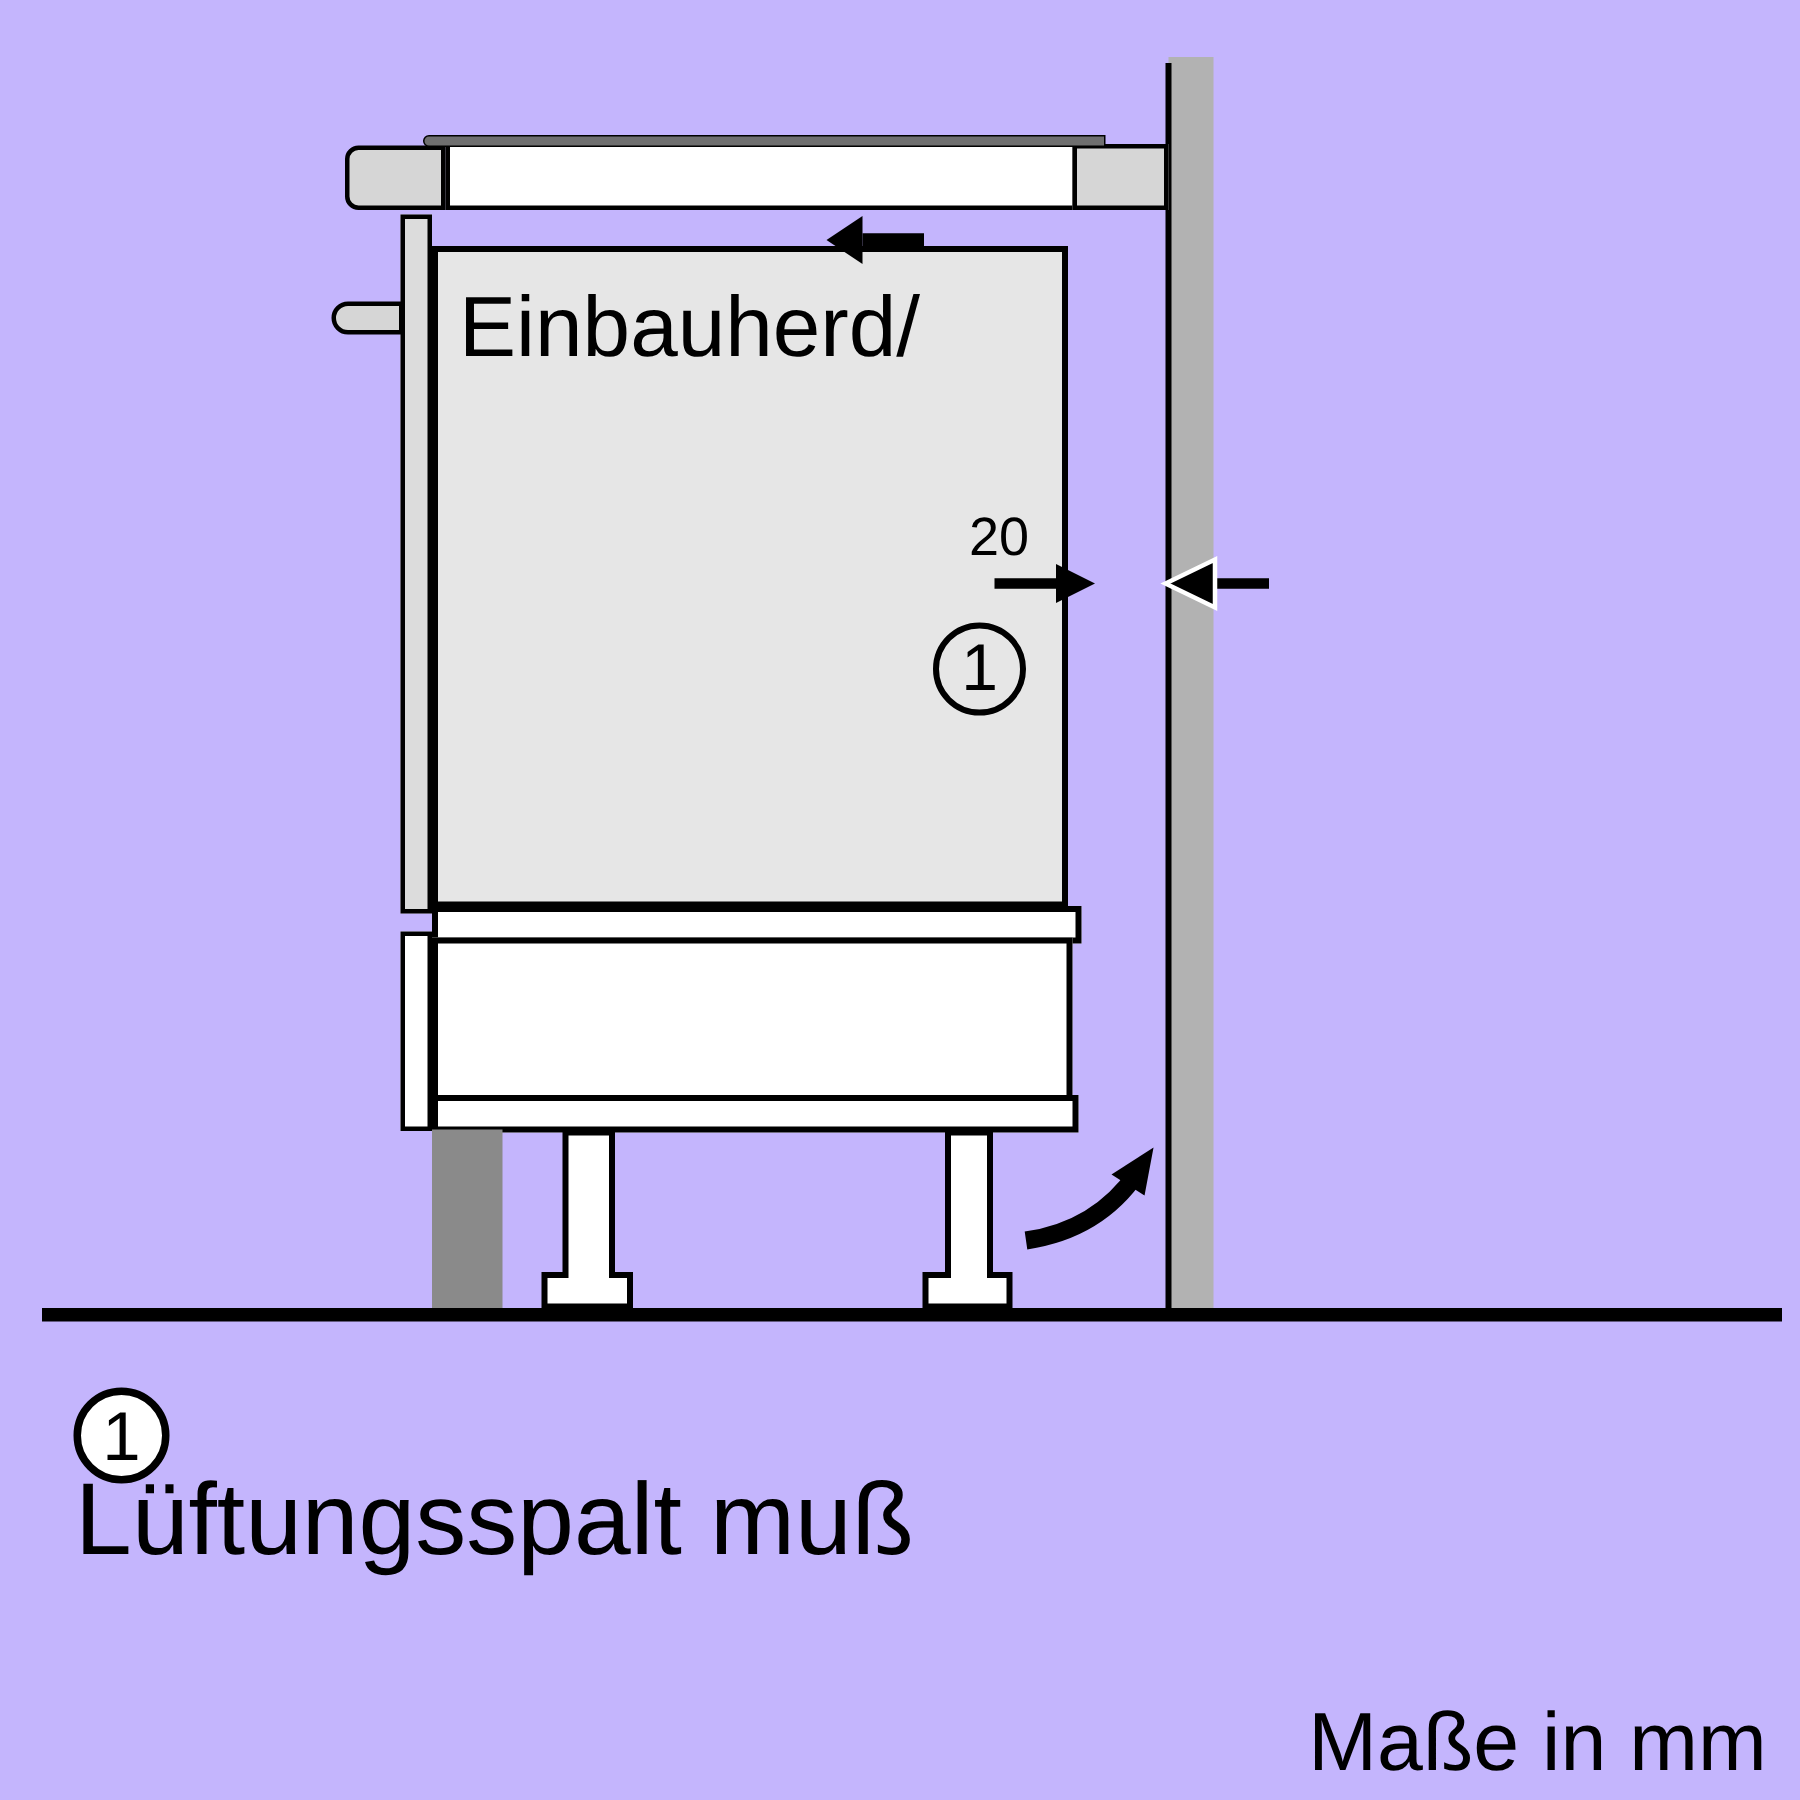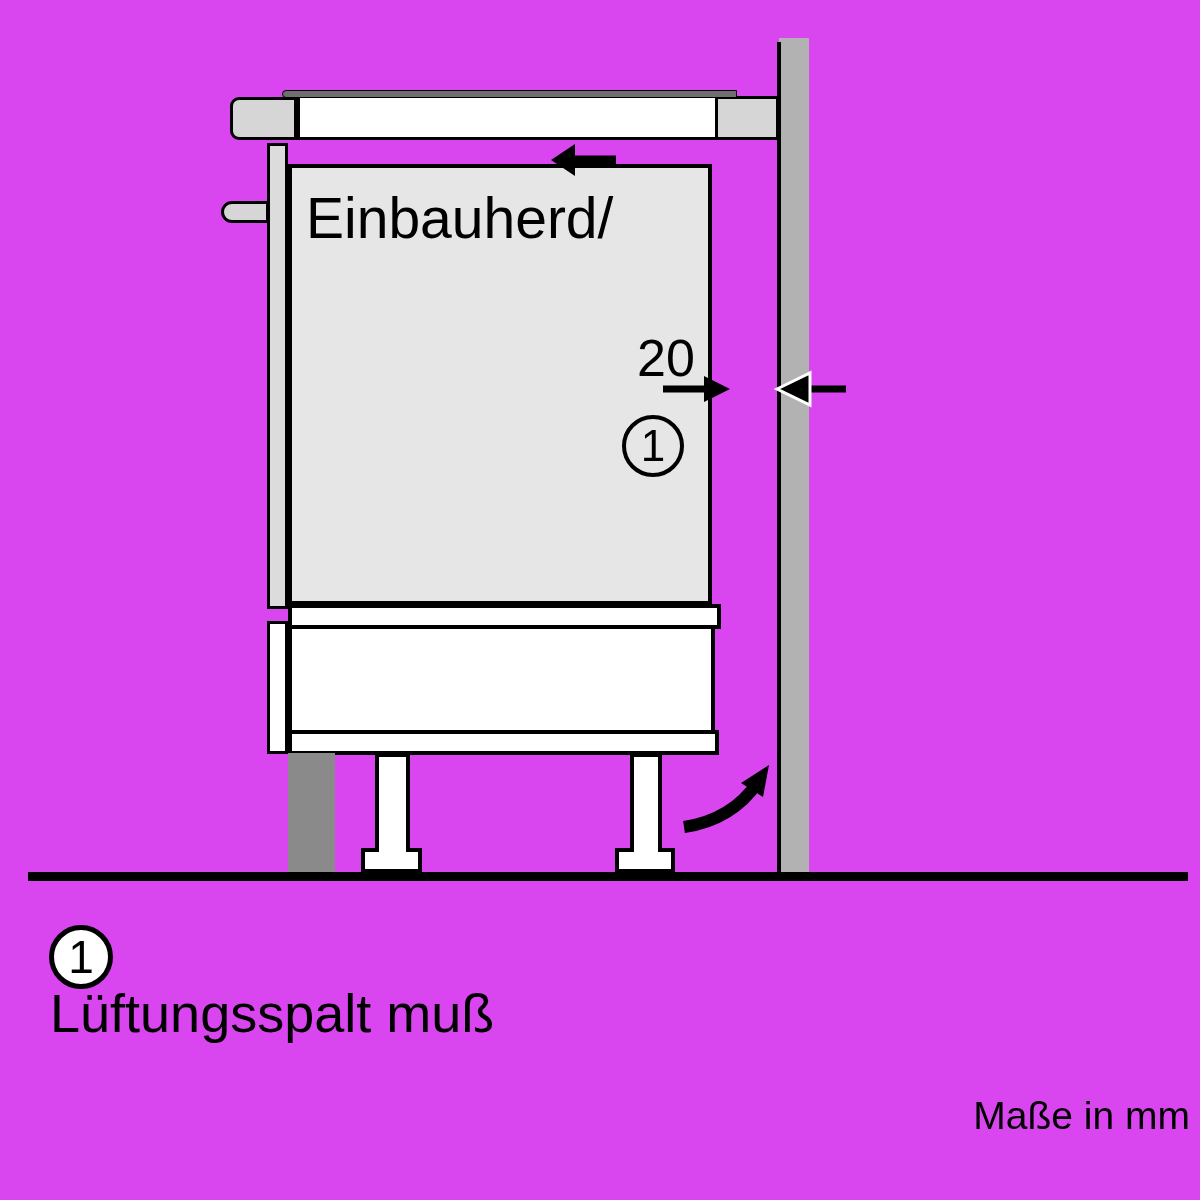--- a/index.html
+++ b/index.html
@@ -1,17 +1,17 @@
 <!DOCTYPE html>
 <html><head>
 <meta charset="utf-8">
 <style>
   html,body{margin:0;padding:0;background:#ffffff;}
   #stage{
-    position:relative;width:1200px;height:1200px;background:#d946ef;
+    position:relative;width:1200px;height:1200px;background:#c4b5fd;
     font-family:"Liberation Sans","DejaVu Sans",sans-serif;color:#000;
     overflow:hidden;
   }
   .abs{position:absolute;box-sizing:border-box;}
   
   .wall{left:779px;top:38px;width:30px;height:835px;background:#b2b2b2;}
   .wall-edge{left:777px;top:42px;width:4px;height:831px;background:#000;}
   
   .worktop-band{left:297px;top:95px;width:421px;height:45px;background:#fff;border:3px solid #000;}
   .worktop-cap{left:230px;top:97px;width:67px;height:43px;background:#d6d6d6;border:3px solid #000;border-radius:9px 0 0 9px;}
@@ -25,27 +25,27 @@
   .oven{left:288px;top:164px;width:424px;height:441px;background:#e6e6e6;border:4px solid #000;}
   .oven-label{left:306px;top:186px;font-size:57px;line-height:65px;white-space:nowrap;}
   
   .rail-top{left:288px;top:604px;width:433px;height:25px;background:#fff;border:4px solid #000;}
   .drawer{left:288px;top:625px;width:427px;height:109px;background:#fff;border:4px solid #000;}
   .rail-bottom{left:288px;top:730px;width:431px;height:25px;background:#fff;border:4px solid #000;}
   .plinth{left:288px;top:753px;width:47px;height:120px;background:#8a8a8a;}
   
   .floor{left:28px;top:872px;width:1160px;height:9px;background:#000;}
   
-  .dim-label{left:626px;top:334px;width:80px;text-align:center;font-size:52px;line-height:48px;}
+  .dim-label{left:626px;top:334px;width:80px;text-align:center;font-size:36px;line-height:48px;}
   .callout-circle{left:622px;top:415px;width:62px;height:62px;border:4px solid #000;border-radius:50%;
     display:flex;align-items:center;justify-content:center;font-size:44px;background:transparent;}
   .legend-circle{left:49px;top:925px;width:64px;height:64px;border:5px solid #000;border-radius:50%;
     display:flex;align-items:center;justify-content:center;font-size:46px;background:#fff;}
-  .legend-text{left:50px;top:980px;font-size:54px;line-height:66px;white-space:nowrap;}
-  .units-note{left:860px;top:1086px;width:330px;text-align:right;font-size:39px;line-height:60px;white-space:nowrap;}
+  .legend-text{left:50px;top:980px;font-size:68px;line-height:66px;white-space:nowrap;}
+  .units-note{left:860px;top:1131px;width:330px;text-align:center;font-size:55px;line-height:60px;white-space:nowrap;}
   
   .overlay{left:0;top:0;width:1200px;height:1200px;pointer-events:none;}
 </style>
 </head>
 <body>
 
 <div id="stage">
 
   <div class="abs wall"></div>
   <div class="abs wall-edge"></div>

